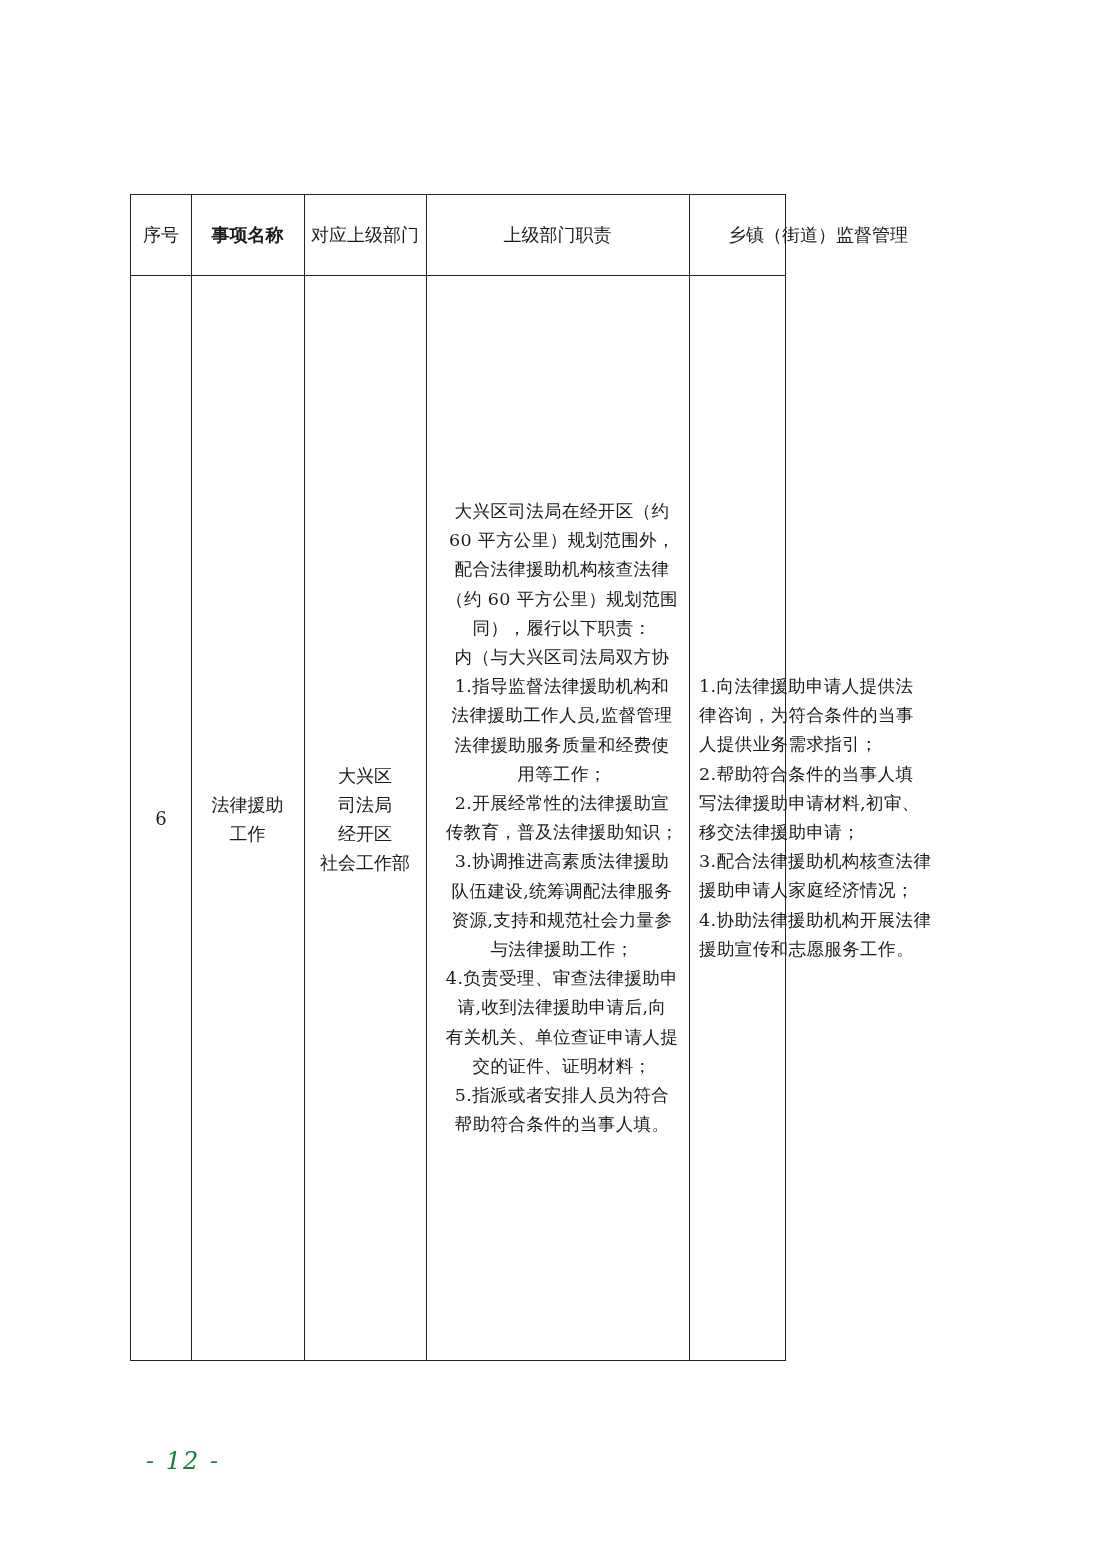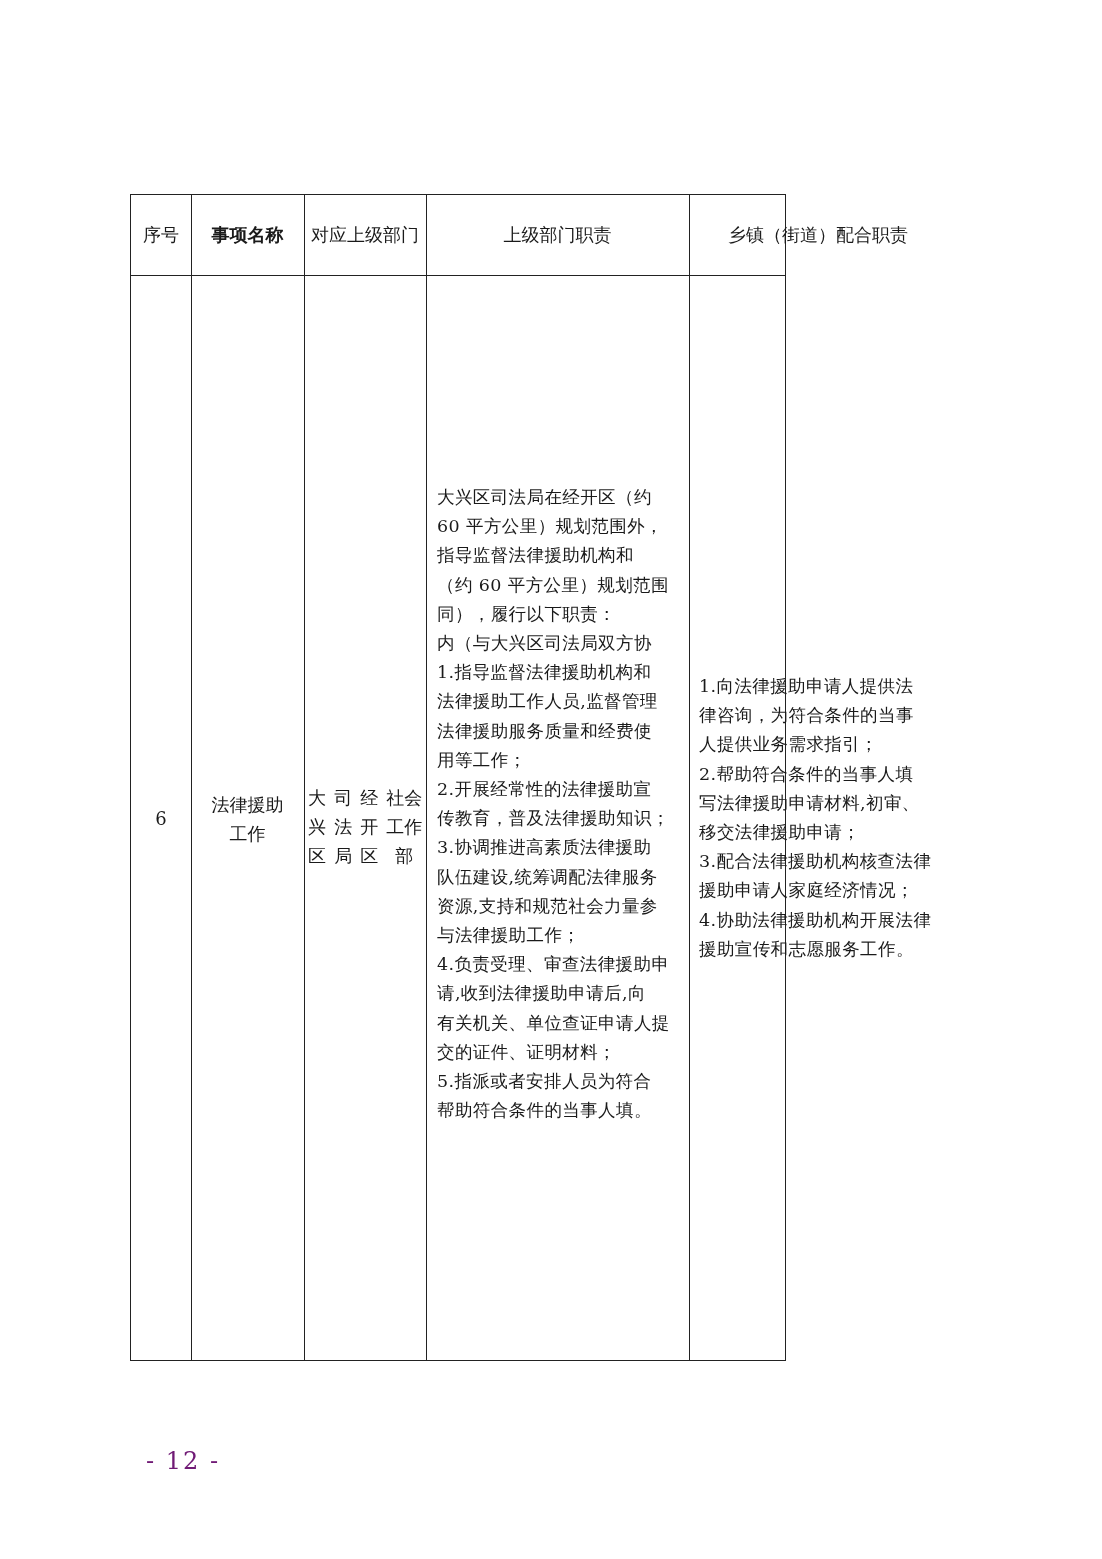--- a/index.html
+++ b/index.html
@@ -67,21 +67,22 @@
       box-sizing: border-box;
     }
     .para span { display: block; white-space: nowrap; }
     .page-number {
       position: absolute;
       left: 146px;
       top: 1447px;
       font-size: 24px;
       font-family: "DejaVu Serif", "Liberation Serif", serif;
       letter-spacing: 2px;
-      color: #701a75;
+      color: #15803d;
+      font-style: italic;
     }
   </style>
 </head>
 <body>
 
 <div class="table">
 
   <div class="col-line" style="left:60px;"></div>
   <div class="col-line" style="left:173px;"></div>
   <div class="col-line" style="left:295px;"></div>
@@ -96,41 +97,41 @@
     <span>事项名称</span>
   </div>
   <div class="cell hdr" style="left:173px; top:0; width:122px; height:80px; flex-direction:row;">
     <span>对应上级</span>
     <span>部门</span>
   </div>
   <div class="cell hdr" style="left:295px; top:0; width:263px; height:80px;">
     <span>上级部门职责</span>
   </div>
   <div class="cell hdr" style="left:558px; top:0; width:258px; height:80px;">
-    <span>乡镇（街道）配合职责</span>
+    <span>乡镇（街道）监督管理</span>
   </div>
 
   <div class="cell body-center" style="left:0; top:80px; width:60px; height:1087px;">
     <span>6</span>
   </div>
   <div class="cell body-center" style="left:60px; top:80px; width:113px; height:1087px; flex-direction:column;">
     <span>法律援助</span>
     <span>工作</span>
   </div>
-  <div class="cell body-center" style="left:173px; top:88px; width:122px; height:1087px; flex-direction:row;">
+  <div class="cell body-center" style="left:173px; top:80px; width:122px; height:1087px; flex-direction:column;">
     <span>大兴区</span>
     <span>司法局</span>
     <span>经开区</span>
     <span>社会工作部</span>
   </div>
 
-  <div class="para" style="left:306px; top:288px; width:250px;">
+  <div class="para" style="left:306px; top:302px; width:250px;text-align:center;">
     <span>大兴区司法局在经开区（约</span>
     <span>60 平方公里）规划范围外，</span>
-    <span>指导监督法律援助机构和</span>
+    <span>配合法律援助机构核查法律</span>
     <span>（约 60 平方公里）规划范围</span>
     <span>同），履行以下职责：</span>
     <span>内（与大兴区司法局双方协</span>
     <span>1.指导监督法律援助机构和</span>
     <span>法律援助工作人员,监督管理</span>
     <span>法律援助服务质量和经费使</span>
     <span>用等工作；</span>
     <span>2.开展经常性的法律援助宣</span>
     <span>传教育，普及法律援助知识；</span>
     <span>3.协调推进高素质法律援助</span>

